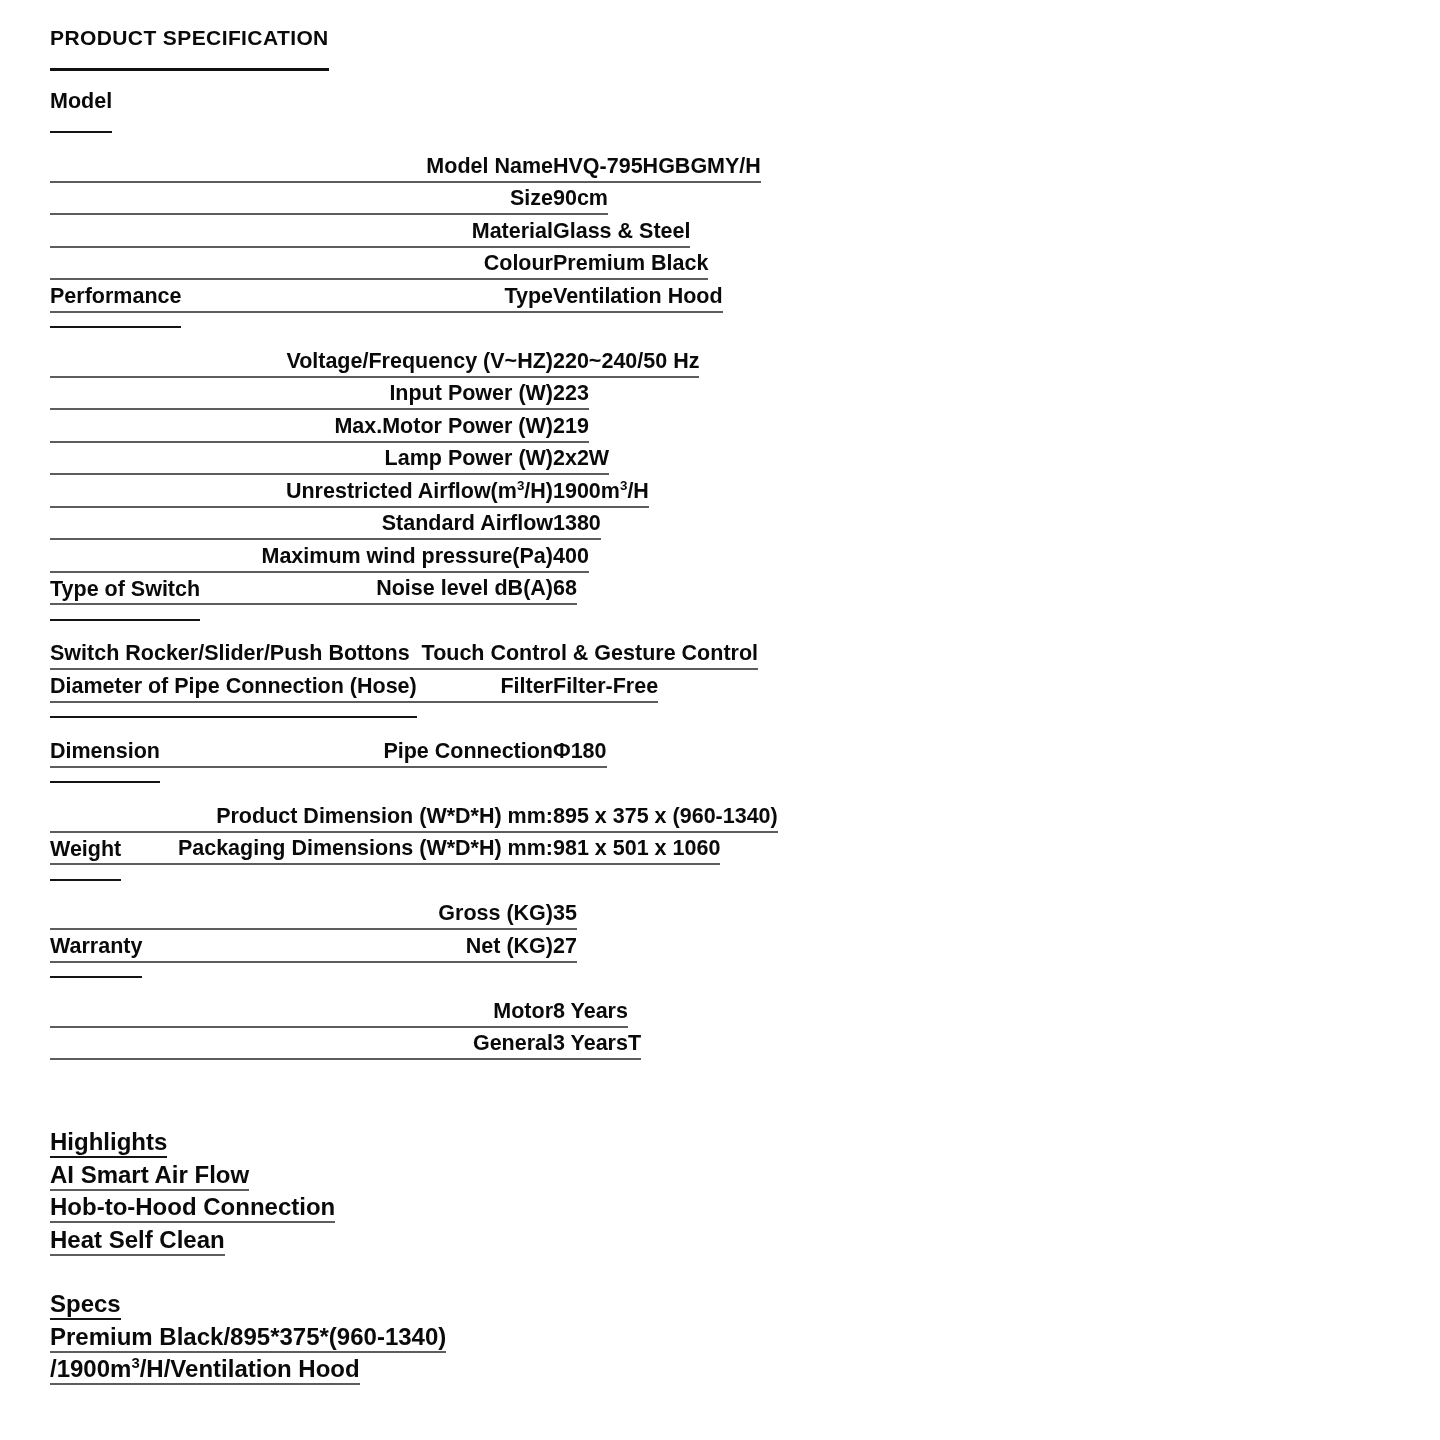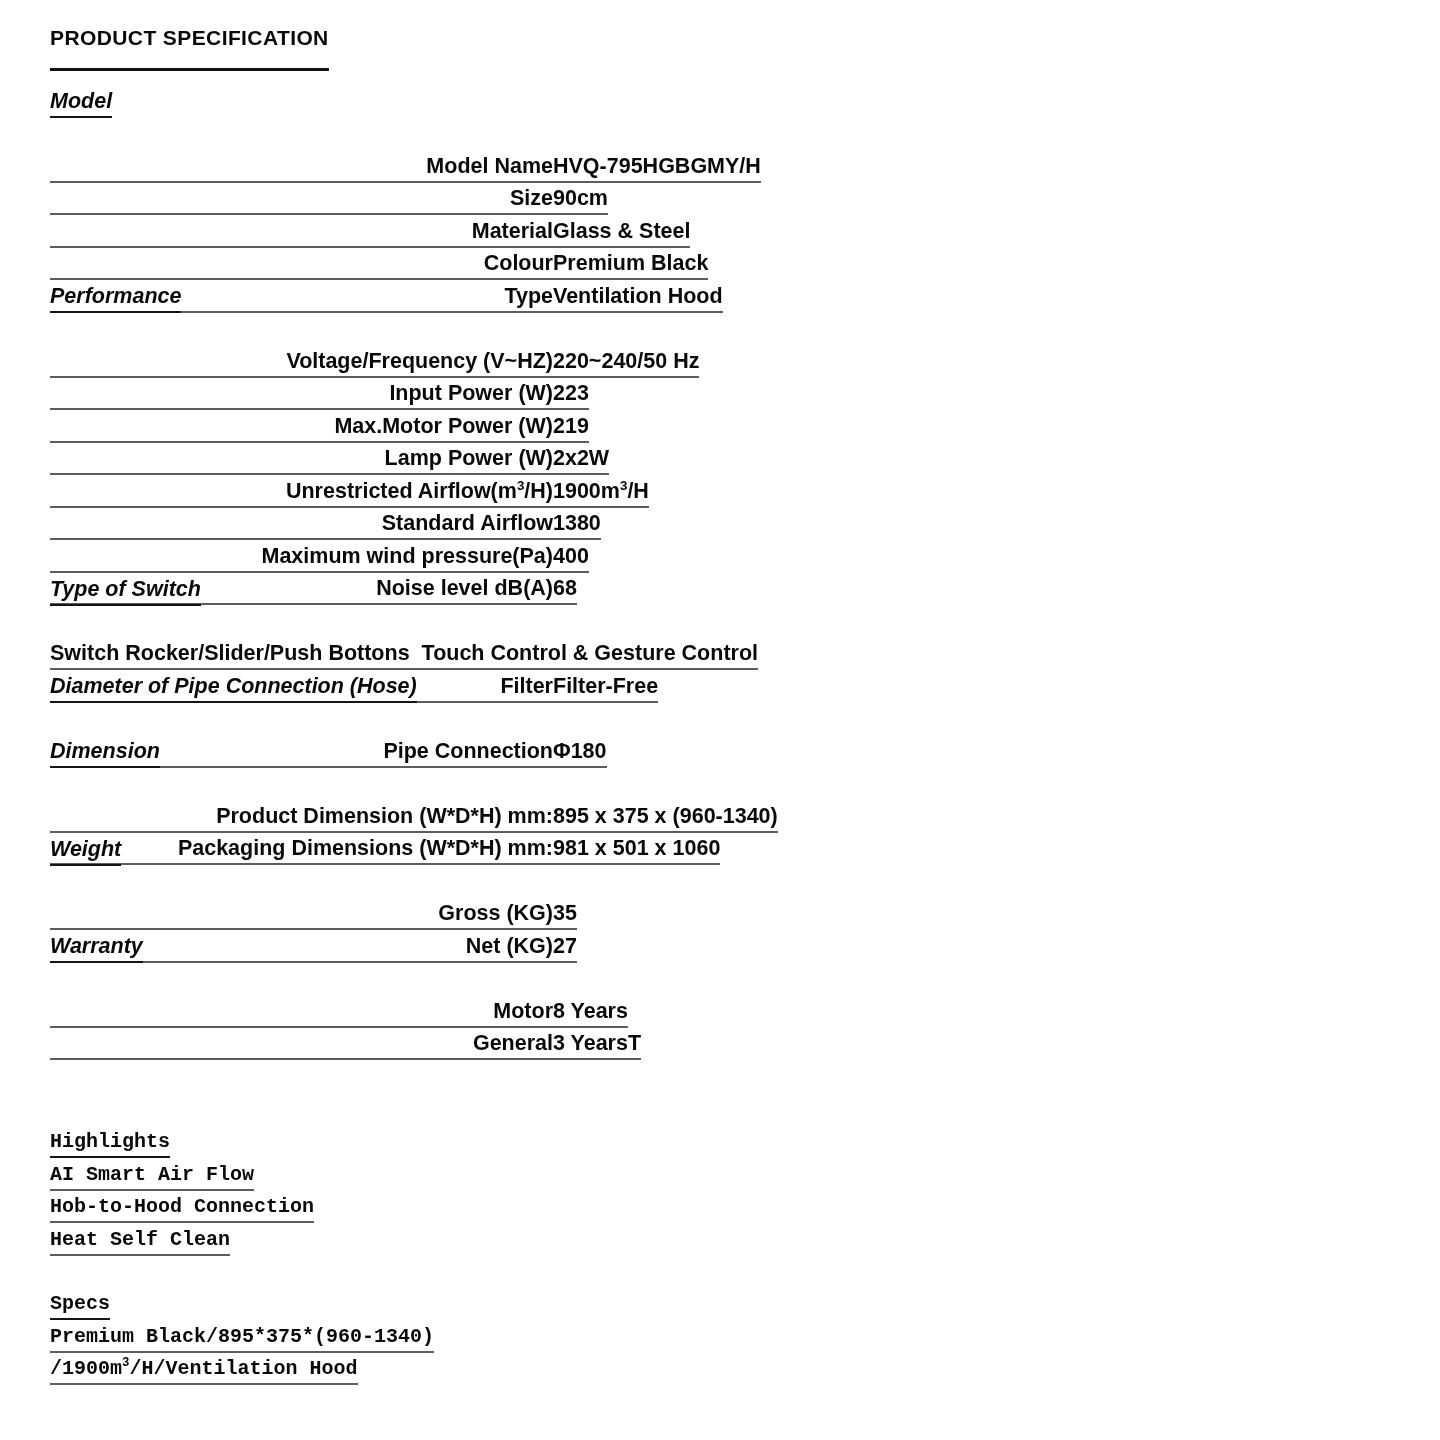--- a/index.html
+++ b/index.html
@@ -50,22 +50,21 @@
     white-space: nowrap;
     font-size: 21.5px;
     font-weight: 700;
     line-height: 27px;
   }
 
   
   .row.group .label {
     display: inline-block;
     border-bottom: 2.5px solid #141414;
-    padding-bottom: 1px;
-    font-style: italic;
+    padding-bottom: 16px;
   }
 
   
   .row.item {
     display: block;
   }
   .row.item .rule {
     display: inline-block;
     border-bottom: 2.5px solid #5d5d5d;
     padding-bottom: 1px;
@@ -93,25 +92,24 @@
     font-weight: 700;
   }
 
   .block {
     position: absolute;
     left: 50px;
     width: 1340px;
   }
   .block .line {
     height: 32.5px;
-    font-size: 20px;
+    font-size: 24px;
     font-weight: 700;
     line-height: 27px;
     white-space: nowrap;
-    font-family: Liberation Mono, monospace;
   }
   .block .line > span {
     display: inline-block;
     padding-bottom: 1px;
   }
   .block .line.heading > span {
     border-bottom: 2.5px solid #141414;
   }
   .block .line.entry > span {
     border-bottom: 2.5px solid #5d5d5d;

